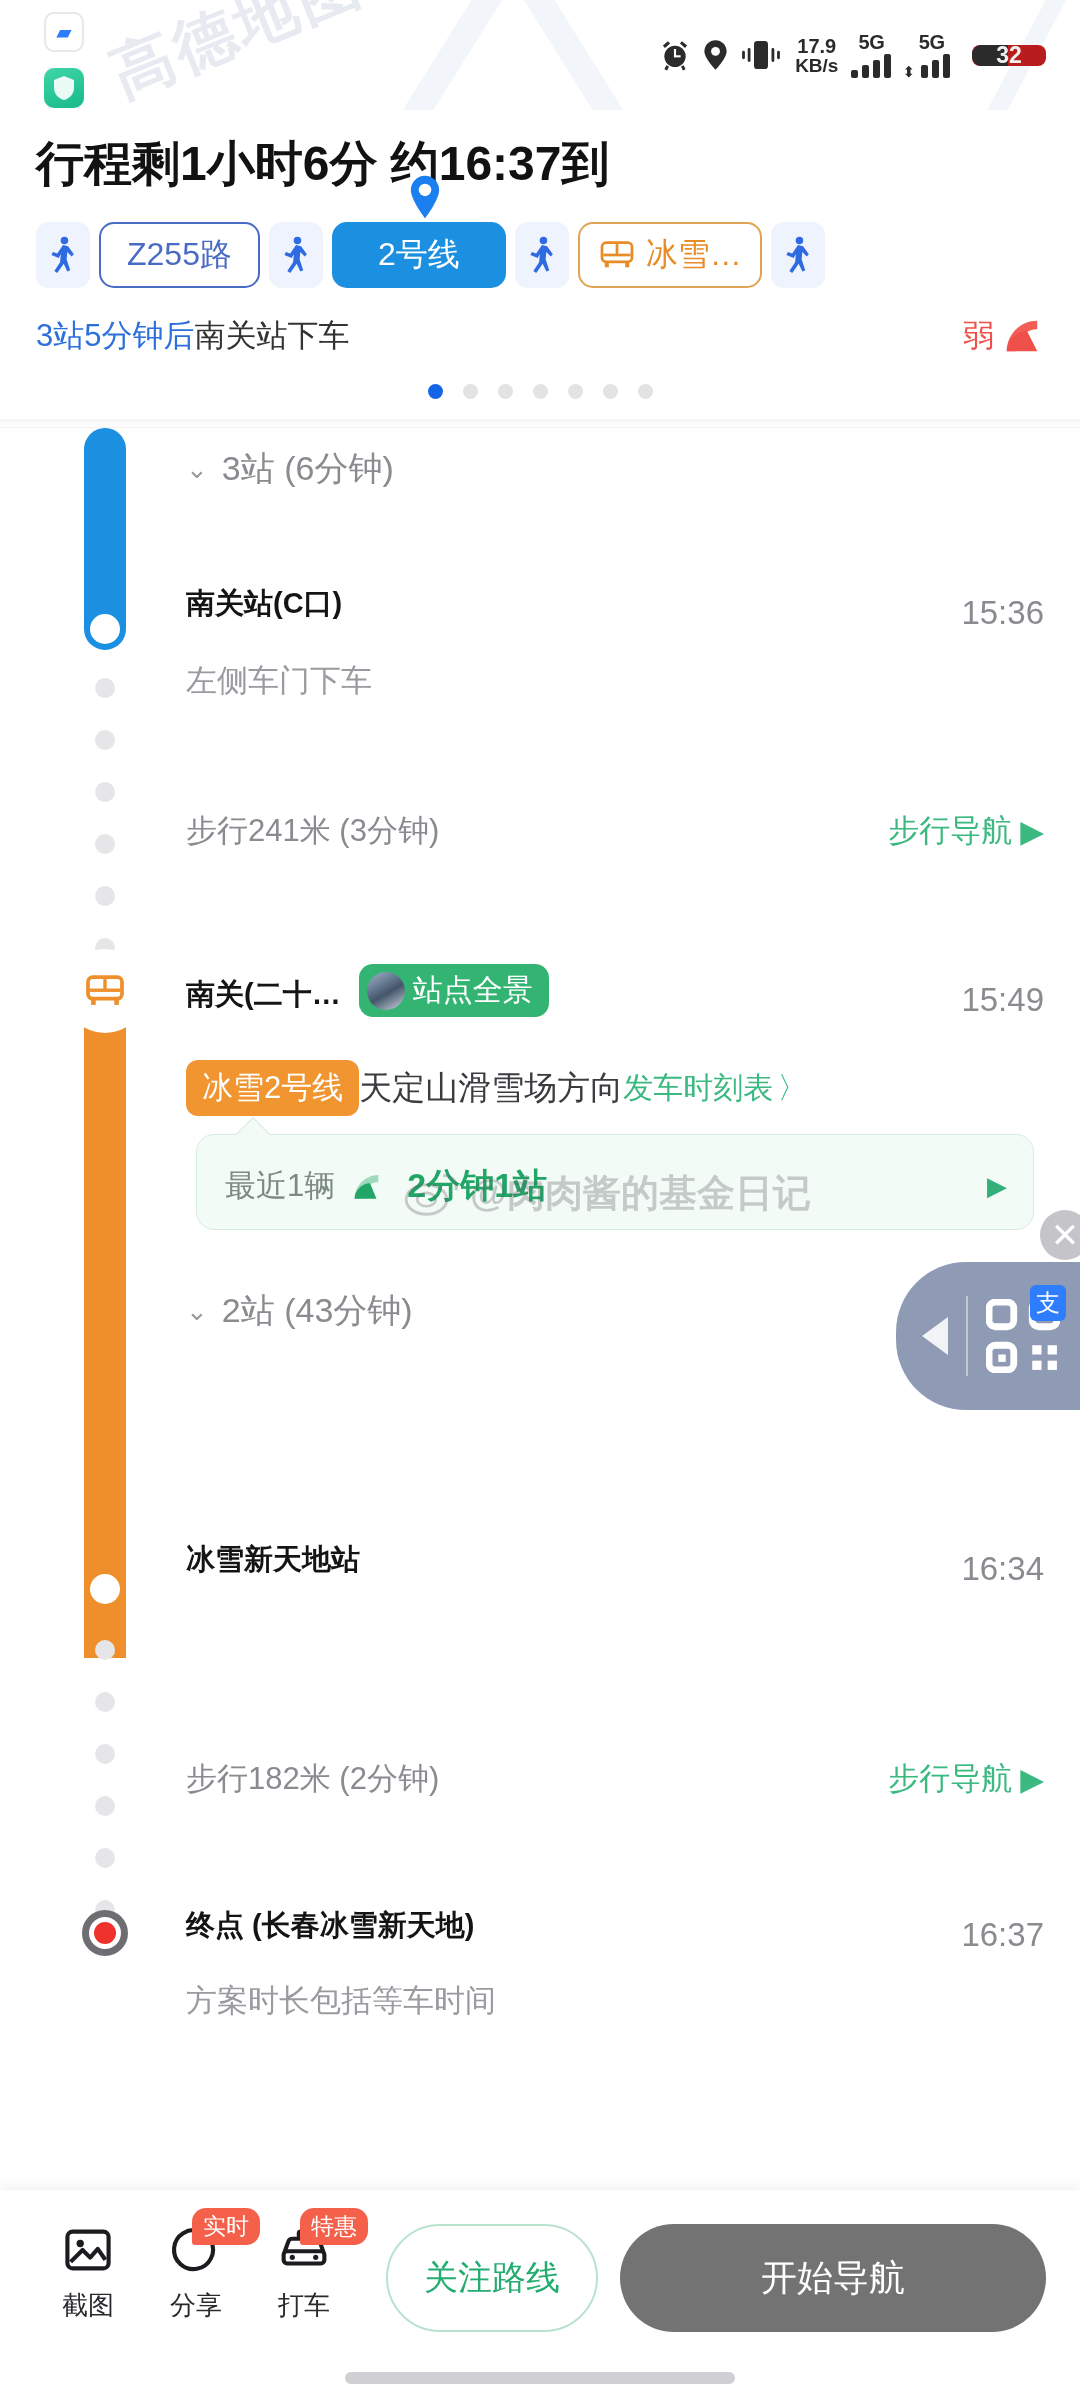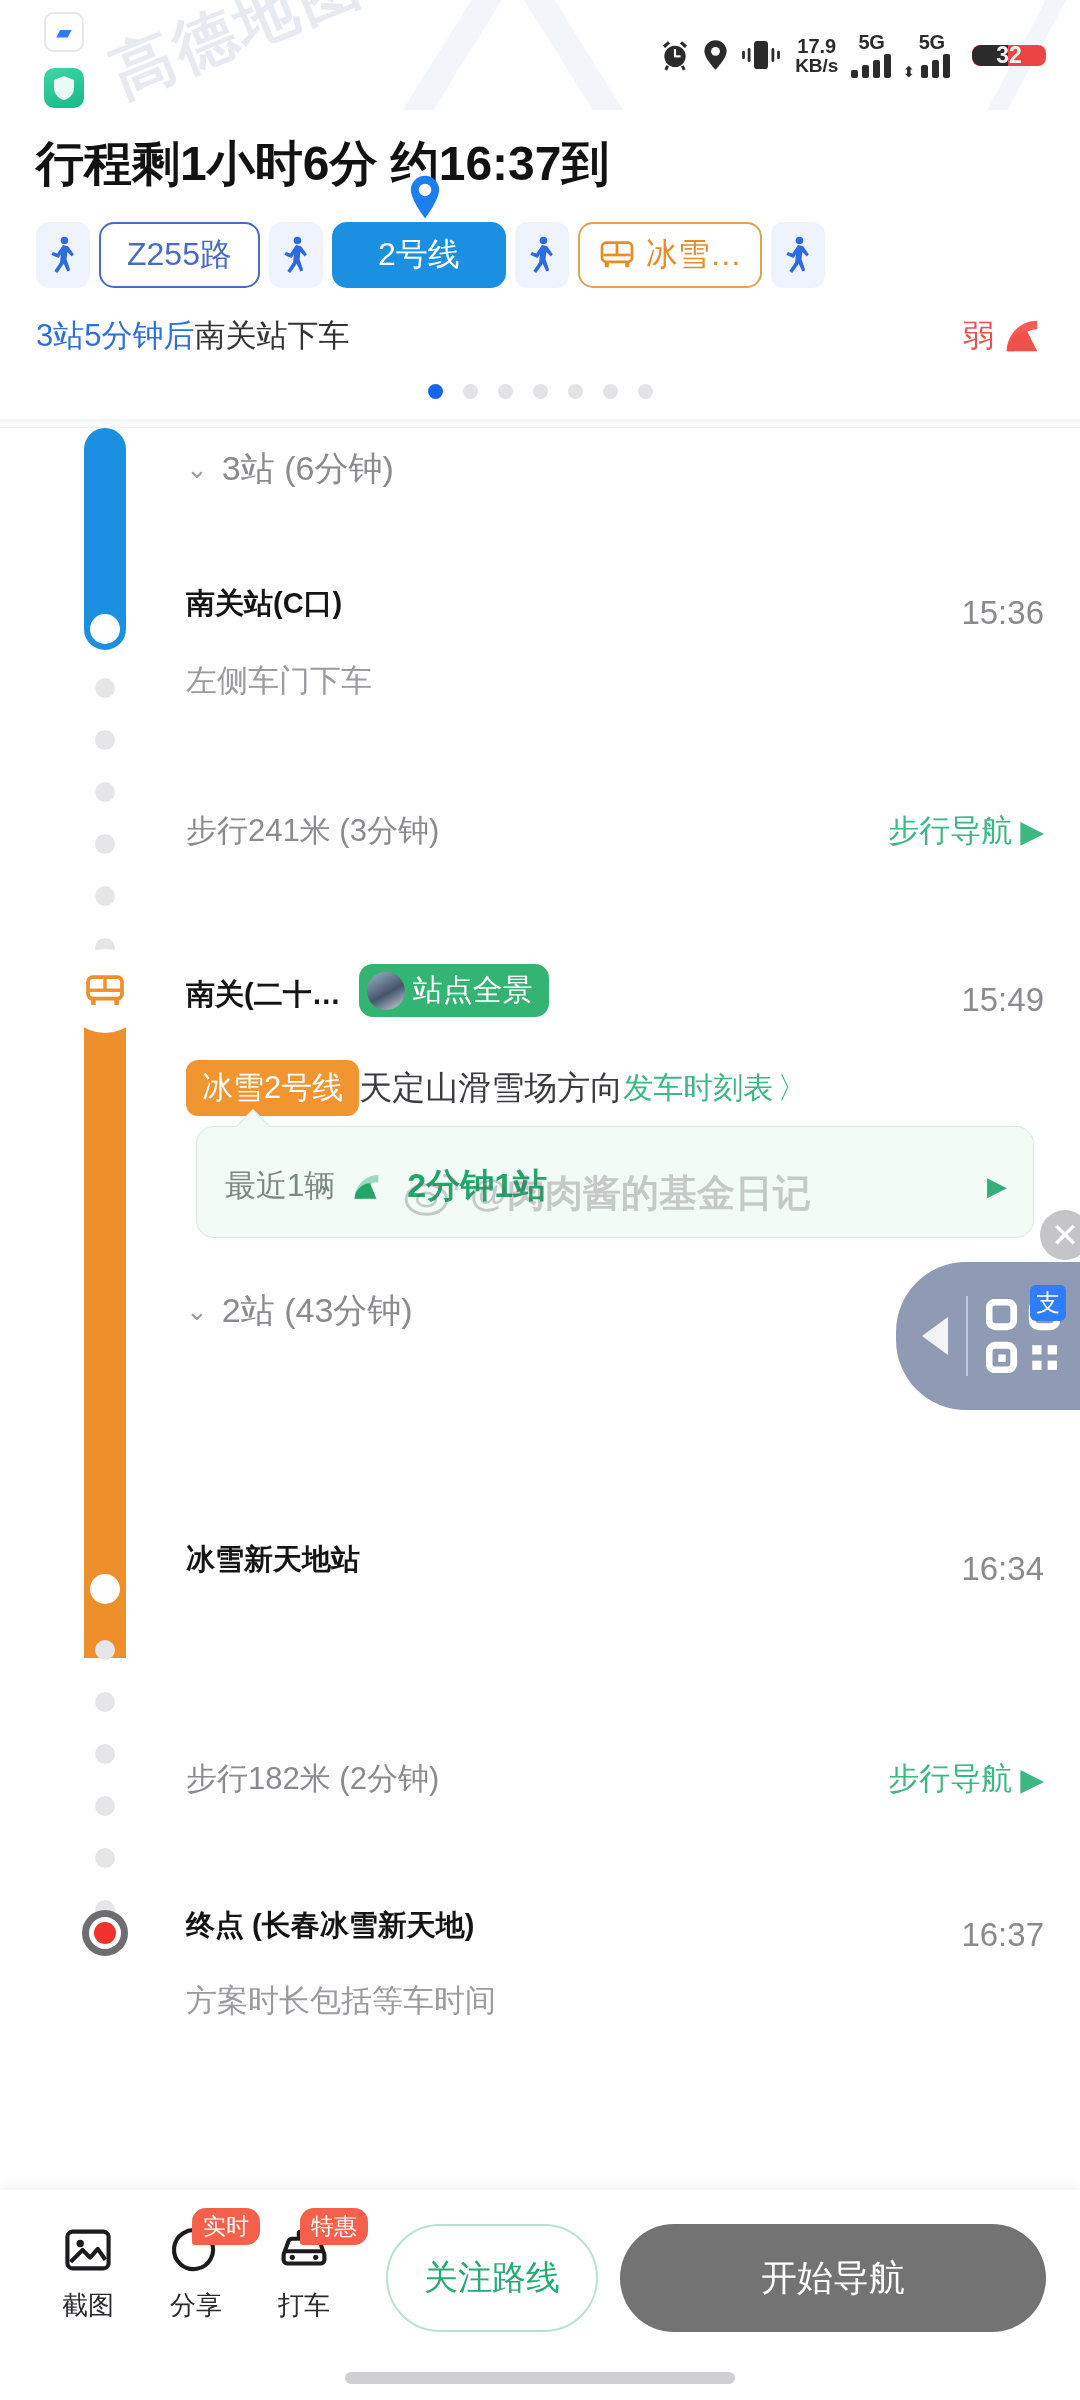--- a/index.html
+++ b/index.html
@@ -54,21 +54,21 @@
   .netspeed { display:flex; flex-direction:column; align-items:center; line-height:1.0;
               font-size:20px; font-weight:700; color:#2b2b2b; margin:0 2px; }
   .netspeed .u { font-size:19px; }
   .sigwrap { display:flex; flex-direction:column; align-items:center; gap:2px; }
   .sigwrap .g { font-size:20px; font-weight:700; color:#2b2b2b; line-height:1; letter-spacing:-.5px; }
   .bars { display:flex; align-items:flex-end; gap:4px; height:24px; }
   .bars i { width:7px; background:#2b2b2b; border-radius:2px; display:block; }
   .bars i:nth-child(1){height:8px}.bars i:nth-child(2){height:13px}
   .bars i:nth-child(3){height:18px}.bars i:nth-child(4){height:24px}
   .updown { font-size:15px; color:#2b2b2b; line-height:.8; margin-right:2px; }
-  .battery { width:74px; height:21px; border-radius:8px; background:#ef4444;
+  .battery { width:74px; height:21px; border-radius:8px; background:#b91c1c;
              position:relative; overflow:hidden; display:flex; align-items:center; }
   .battery .fill { position:absolute; left:0; top:0; bottom:0; width:48%; background:#2b2b2b; border-radius:9px 0 0 9px;}
   .battery .num { position:relative; z-index:2; width:100%; text-align:center;
                   font-size:23px; font-weight:700; color:#efefef; }
 
   
   .header { position:relative; z-index:2; padding:22px 36px 0 36px; background:#fff; }
   .eta { font-size:48px; font-weight:700; color:#121212; letter-spacing:0px; }
 
   .chiprow { display:flex; align-items:center; gap:9px; margin-top:26px; position:relative; }
@@ -136,22 +136,22 @@
   .pano .thumb { width:38px; height:38px; border-radius:50%;
                  background:linear-gradient(150deg,#9fb6cd,#44556b 55%,#cfd8e2); display:block; }
 
   .lineinfo { display:flex; align-items:center; margin-top:16px; flex-wrap:nowrap; }
   .linetag { background:#f0952f; color:#fff; border-radius:12px; padding:7px 16px;
              font-size:31px; white-space:nowrap; }
   .dir { font-size:33px; color:#3b3b40; white-space:nowrap; }
   .sched { font-size:30px; color:#3bb980; white-space:nowrap; display:flex; align-items:center; gap:4px;}
 
   .arrcard {
-    margin-top:10px; border:1.5px solid #d7ece0; background:#f3fbf6; border-radius:18px;
-    height:112px; display:flex; align-items:center; justify-content:space-between;
+    margin-top:18px; border:1.5px solid #d7ece0; background:#f3fbf6; border-radius:18px;
+    height:96px; display:flex; align-items:center; justify-content:space-between;
     padding:8px 26px 0 28px; position:relative;
   }
   .arrcard .lbl { font-size:31px; color:#7b8a82; }
   .arrcard .main { font-size:34px; color:#21a667; font-weight:700; }
   .arrcard .left { display:flex; align-items:center; gap:16px; }
   .arrcard .caret { color:#33b07a; font-size:26px; }
   .arrtail { position:absolute; top:-13px; left:44px; width:24px; height:24px;
              background:#f3fbf6; border-left:1.5px solid #d7ece0; border-top:1.5px solid #d7ece0;
              transform:rotate(45deg); }
 

